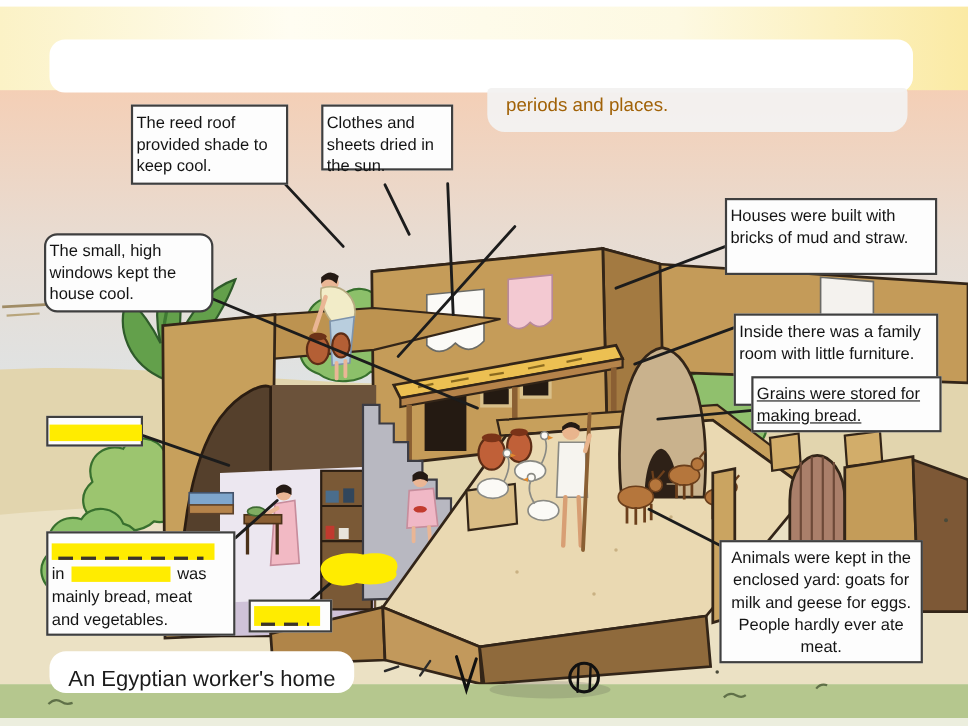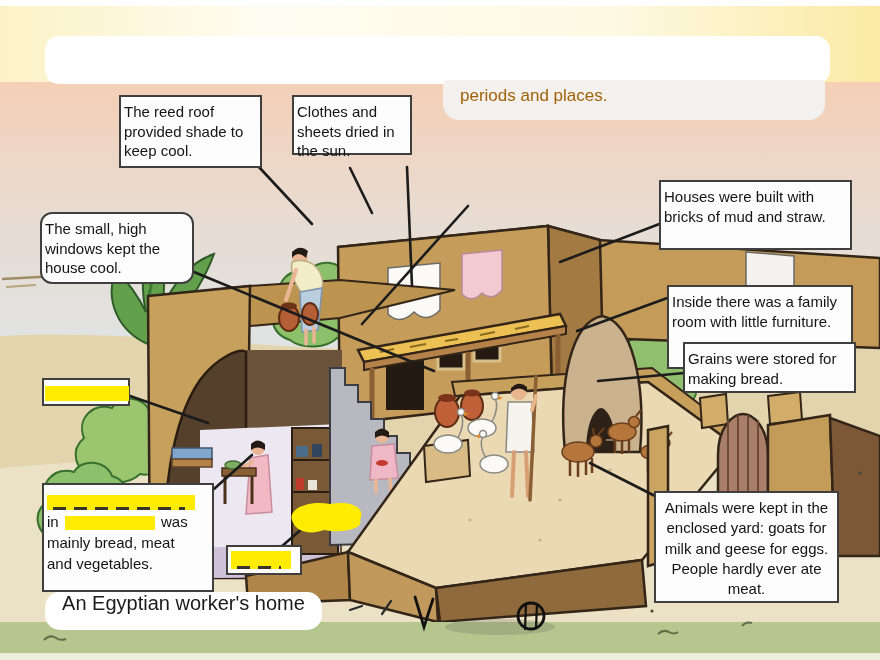--- a/index.html
+++ b/index.html
@@ -10,21 +10,21 @@
   .scene-svg{position:absolute;left:0;top:0;width:880px;height:660px;}
   .whitebox-top{position:absolute;left:45px;top:36px;width:785px;height:48px;
     background:#ffffff;border-radius:14px;}
   .graybox{position:absolute;left:443px;top:80px;width:382px;height:40px;
     background:rgba(243,241,240,0.96);border-radius:4px 4px 16px 16px;
     color:#a16207;font-size:17px;padding:6px 0 16px 17px;box-sizing:border-box;}
   .callout{position:absolute;background:#fdfdfd;border:2px solid #3f3f3f;
     color:#141414;font-size:15px;line-height:1.3;padding:5px 3px;box-sizing:border-box;
     font-weight:500;}
   .caption{position:absolute;left:45px;top:592px;width:277px;height:38px;background:#fff;
-    border-radius:15px;display:flex;align-items:flex-start;justify-content:center;
+    border-radius:15px;display:flex;align-items:flex-end;justify-content:center;
     color:#1b1b1b;font-size:20px;font-weight:500;}
   .hl{display:inline-block;background:#ffec00;vertical-align:middle;position:relative;}
   .hl .frag{position:absolute;left:6px;bottom:0;height:3px;right:10px;
     background:repeating-linear-gradient(90deg,#3a332a 0 13px,transparent 13px 21px);}
   .minibox{position:absolute;background:#fdfdfd;border:2px solid #3f3f3f;box-sizing:border-box;}
   .foodline{white-space:nowrap;}
 </style>
 </head>
 <body>
 
@@ -285,35 +285,35 @@
 
   <div class="callout" style="left:292px;top:95px;width:120px;height:60px;">Clothes and sheets dried in the sun.</div>
 
 
   <div class="callout" style="left:659px;top:180px;width:193px;height:70px;">Houses were built with bricks of mud and straw.</div>
 
   <div class="callout" style="left:40px;top:212px;width:154px;height:72px;border-radius:12px;">The small, high windows kept the house cool.</div>
 
   <div class="callout" style="left:667px;top:257px;width:186px;height:84px;margin-top:28px;">Inside there was a family room with little furniture.</div>
 
-  <div class="callout" style="left:683px;top:342px;width:173px;height:51px;">Grains were stored for making bread.</div>
+  <div class="callout" style="left:683px;top:342px;width:173px;height:51px;text-decoration:underline;">Grains were stored for making bread.</div>
 
   <div class="callout" style="left:654px;top:491px;width:185px;height:112px;line-height:1.35;text-align:center;">Animals were kept in the enclosed yard: goats for milk and geese for eggs. People hardly ever ate meat.</div>
 
   <div class="minibox" style="left:42px;top:378px;width:88px;height:28px;">
     <span class="hl" style="width:84px;height:15px;margin:6px 0 0 1px;"></span>
   </div>
 
   <div class="minibox" style="left:226px;top:545px;width:76px;height:30px;">
     <span class="hl" style="width:60px;height:18px;margin:4px 0 0 3px;">
       <span class="frag"></span>
     </span>
   </div>
 
-  <div class="callout" style="left:42px;top:483px;width:172px;height:109px;line-height:21px;">
+  <div class="callout" style="left:42px;top:483px;width:172px;height:95px;line-height:21px;">
     <div class="foodline">
       <span class="hl" style="width:148px;height:15px;">
         <span class="frag"></span>
       </span>
     </div>
     <div class="foodline">
       <span>in</span>
       <span class="hl" style="width:90px;height:14px;margin:0 2px;"></span>
       <span>was</span>
     </div>

